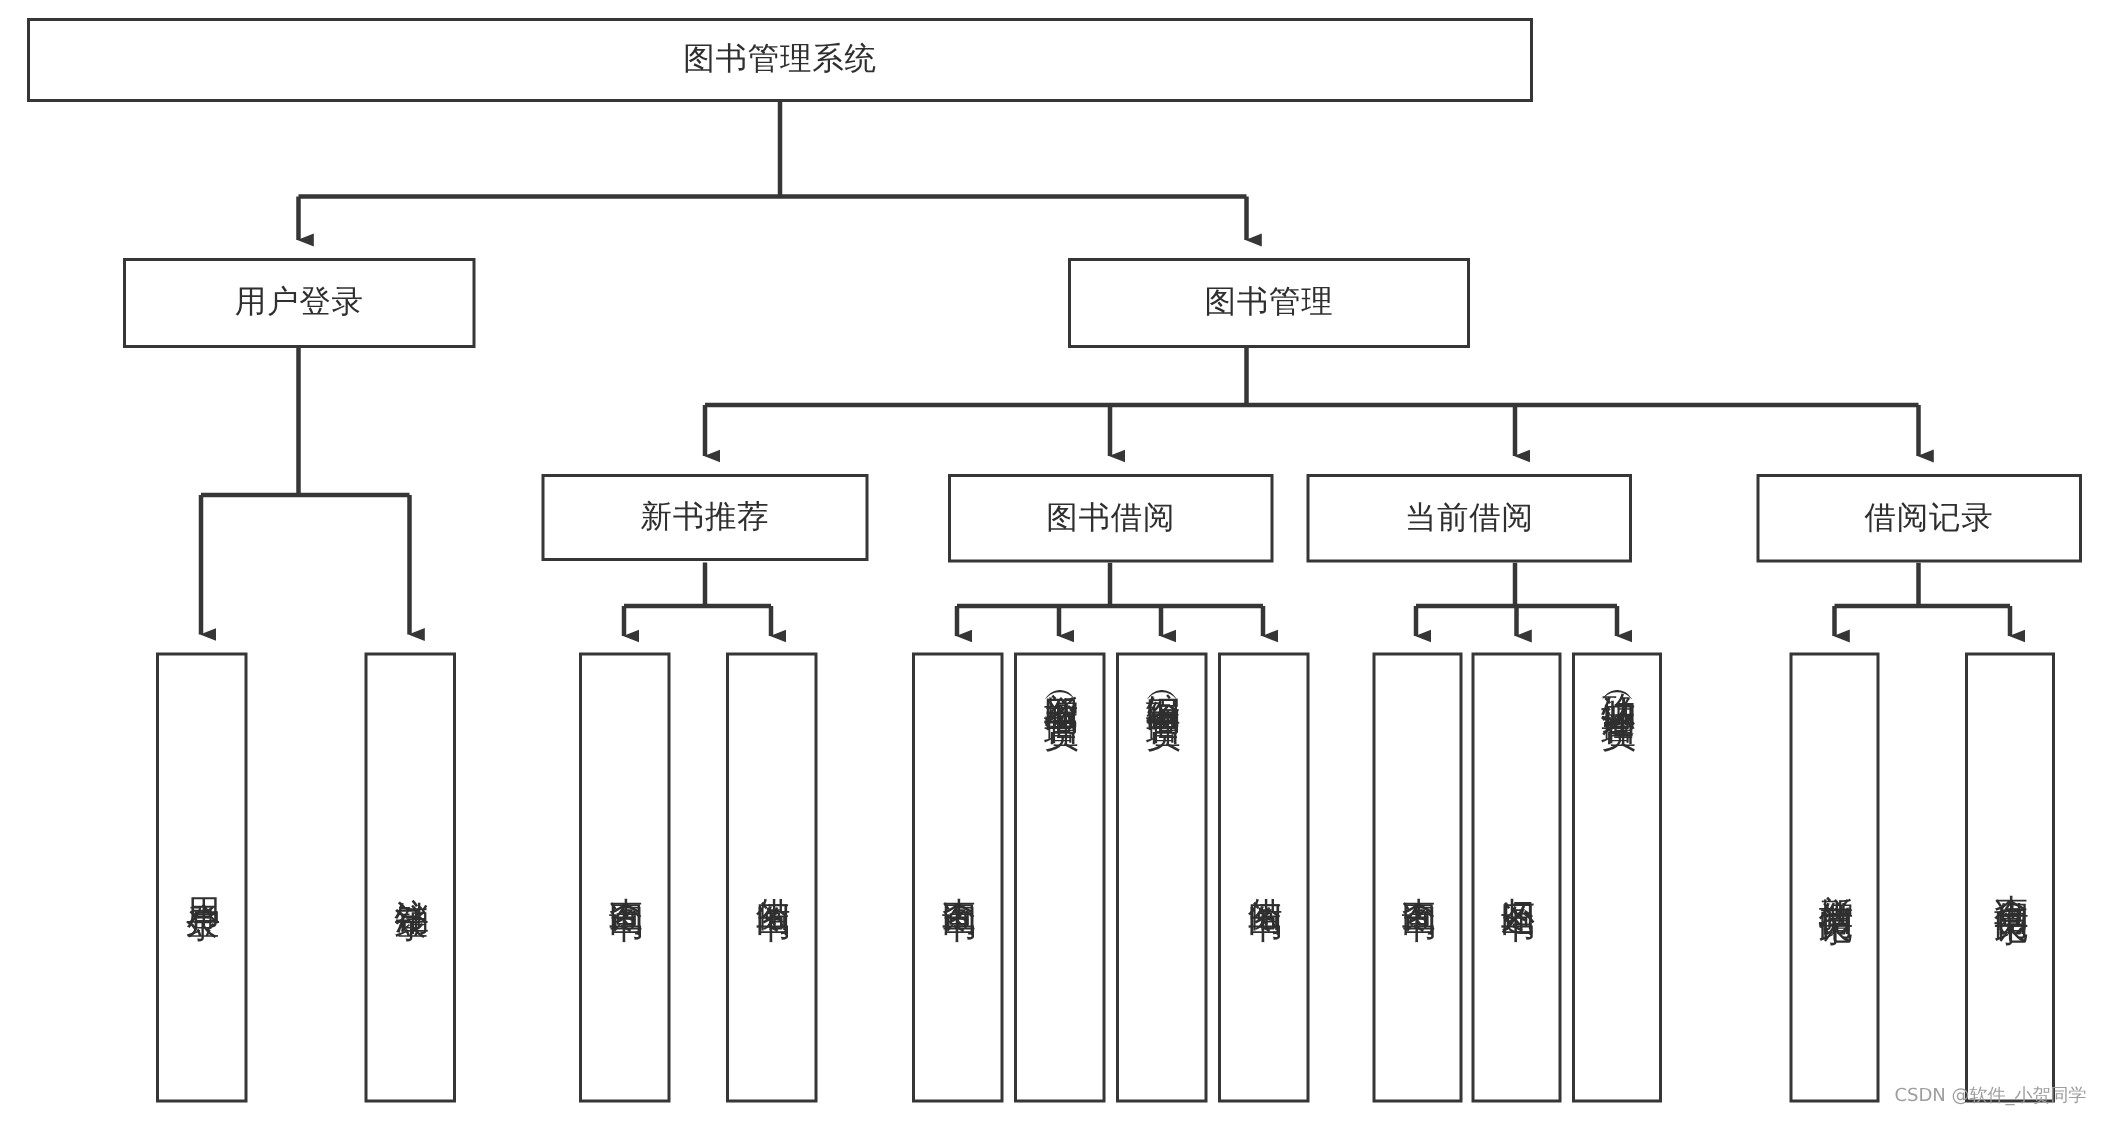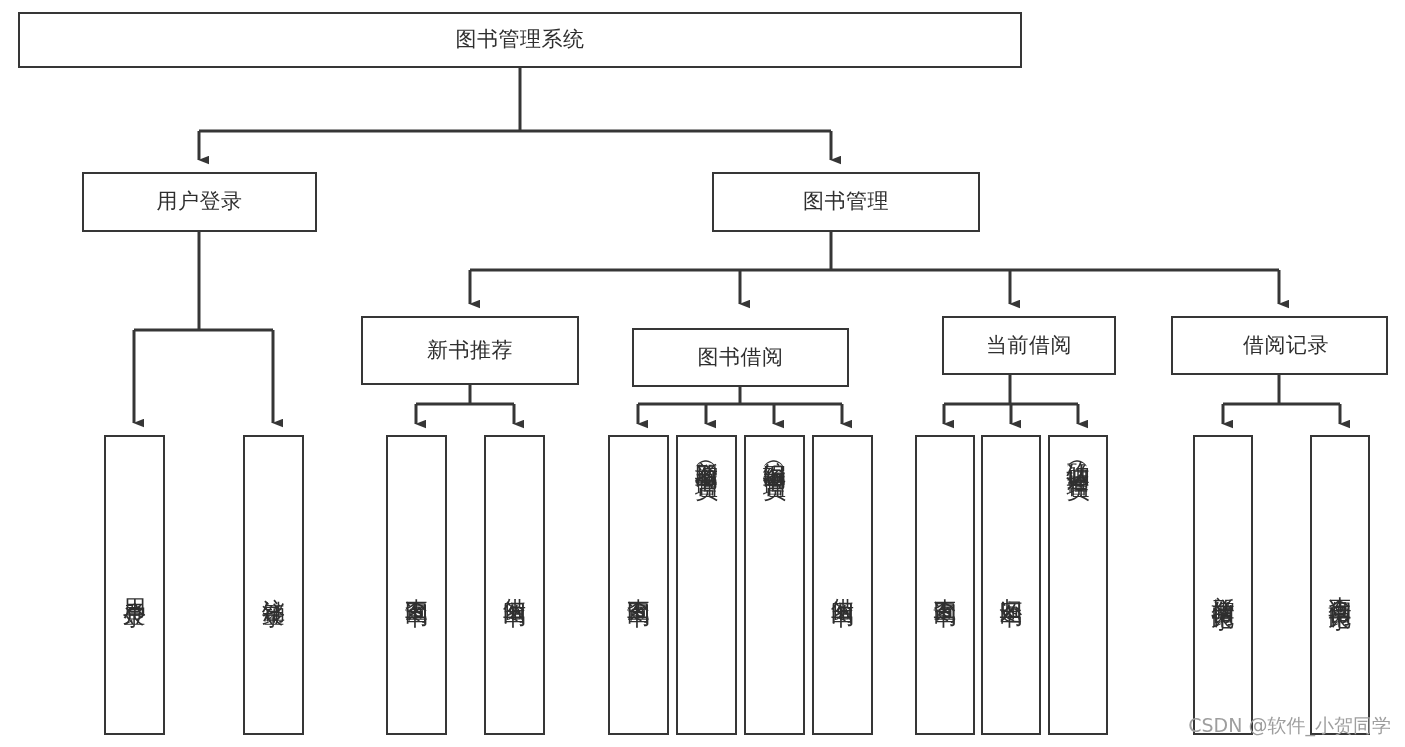--- a/index.html
+++ b/index.html
@@ -58,21 +58,21 @@
     white-space: nowrap;
   }
   .node.vertical.centered {
     align-items: center;
     padding-top: 0;
   }
   .watermark {
     position: absolute;
     right: 14px;
     bottom: 8px;
-    font-size: 19px;
+    font-size: 12px;
     color: #9e9e9e;
     white-space: nowrap;
     user-select: none;
   }
 </style>
 </head>
 <body>
 
 <div id="diagram-root">
 
@@ -130,27 +130,27 @@
     <span class="node-label">图书管理系统</span>
   </div>
 
   <div class="node" style="left:82px; top:172px; width:235px; height:60px;">
     <span class="node-label">用户登录</span>
   </div>
   <div class="node" style="left:712px; top:172px; width:268px; height:60px;">
     <span class="node-label">图书管理</span>
   </div>
 
-  <div class="node" style="left:361px; top:316px; width:218px; height:69px;">
+  <div class="node" style="left:361px; top:316px; width:218px; height:58px;">
     <span class="node-label">新书推荐</span>
   </div>
-  <div class="node" style="left:632px; top:316px; width:217px; height:59px;margin-top:12px;">
+  <div class="node" style="left:632px; top:316px; width:217px; height:59px;">
     <span class="node-label">图书借阅</span>
   </div>
-  <div class="node" style="left:942px; top:316px; width:174px; height:59px;">
+  <div class="node" style="left:871px; top:316px; width:217px; height:59px;">
     <span class="node-label">当前借阅</span>
   </div>
   <div class="node" style="left:1171px; top:316px; width:217px; height:59px;padding-left:13px;">
     <span class="node-label">借阅记录</span>
   </div>
 
   <div class="node vertical centered" style="left:104px; top:435px; width:61px; height:300px;">
     <span class="node-label">用户登录</span>
   </div>
   <div class="node vertical centered" style="left:243px; top:435px; width:61px; height:300px;">

